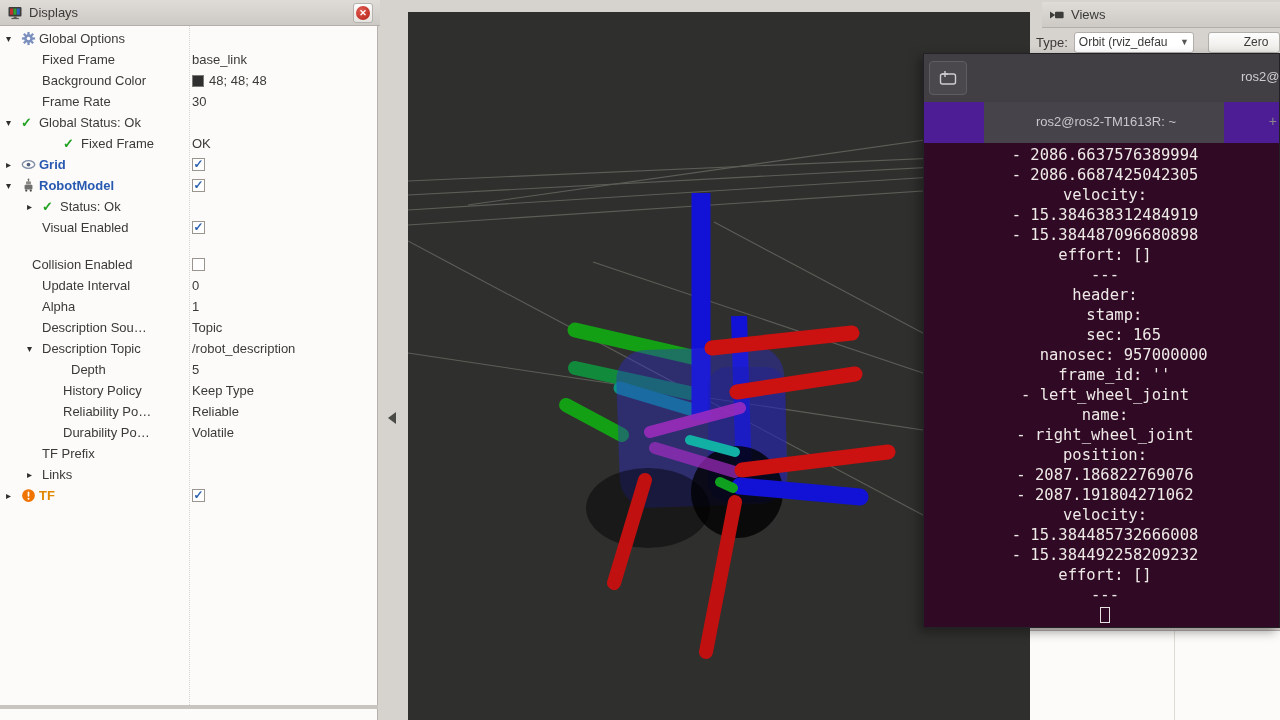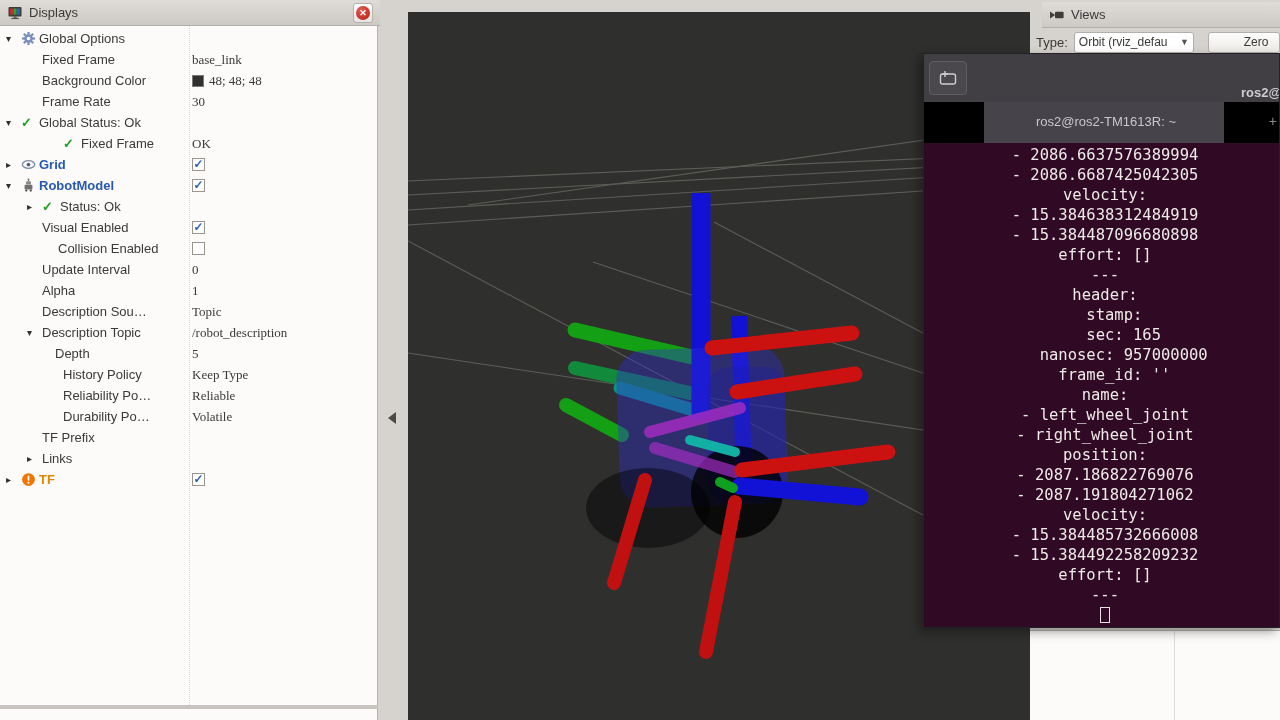--- a/index.html
+++ b/index.html
@@ -24,21 +24,21 @@
   #displays-tree .coldiv { position:absolute; left:189px; top:0; bottom:0;
     border-left:1px dotted #d8d4cf; }
   .tree-row { position:relative; height:21px; line-height:21px; font-size:13px;
     color:#3a3a38; white-space:nowrap; }
   .tree-row .nm { display:flex; align-items:center; height:21px; overflow:hidden; }
   .exp { display:inline-block; width:15px; font-size:10px; color:#2f2f2d; text-align:left; flex:none; }
   .ric { display:inline-flex; width:18px; flex:none; align-items:center; }
   .lbl { overflow:hidden; text-overflow:clip; }
   .lbl.blue { color:#2859b0; font-weight:bold; }
   .lbl.orange { color:#e18800; font-weight:bold; }
-  .val { position:absolute; left:192px; top:0; height:21px; display:flex; align-items:center; font-size:13px;font-family:Liberation Serif, serif; }
+  .val { position:absolute; left:192px; top:0; height:21px; display:flex; align-items:center; font-size:13px; }
   .cbx { width:13px; height:13px; background:#fff; border:1px solid #9a958e;
     display:inline-flex; align-items:center; justify-content:center;
     font-size:12px; font-weight:bold; color:#2b5fb0; line-height:11px; }
   .swatch { width:12px; height:12px; display:inline-block; border:1px solid #7a7a76; margin-right:5px; }
   .glyph-check { color:#21a121; font-weight:bold; font-size:13px; }
   #displays-bottom-div { left:0; top:705px; width:378px; height:4px; background:#c8c4c0; }
   #displays-bottom-strip { left:0; top:709px; width:378px; height:11px; background:#fcfbfa; border-right:1px solid #b5b1ad; }
 
   
   #splitter { left:378px; top:0; width:30px; height:720px; }
@@ -65,23 +65,23 @@
     background:#fcfbfa; border-top:1px solid #b5b1ad; }
   #views-list .vdiv { position:absolute; left:144px; top:0; bottom:0; border-left:1px solid #dedbd6; }
 
   
   #terminal { left:923px; top:53px; width:357px; height:575px;
     border:1px solid #232126; box-shadow:-4px 4px 10px rgba(0,0,0,.35); background:#300a24; }
   #term-titlebar { position:relative; height:48px; background:#413e44; overflow:hidden; }
   #newtab-btn { position:absolute; left:5px; top:7px; width:38px; height:34px;
     background:#4a474d; border:1px solid #5f5c63; border-radius:4px;
     display:flex; align-items:center; justify-content:center; }
-  #term-wintitle { position:absolute; left:317px; top:31px; font-size:13px; font-weight:bold;
+  #term-wintitle { position:absolute; left:317px; top:15px; font-size:13px; font-weight:normal;
     color:#cfcdd1; white-space:nowrap; }
-  #term-tabbar { position:relative; height:41px; background:#000000; overflow:hidden; }
+  #term-tabbar { position:relative; height:41px; background:#4c1d95; overflow:hidden; }
   #term-tab { position:absolute; left:60px; top:0; width:240px; height:41px; background:#46434a; }
   #term-tabtitle { position:absolute; left:0; top:12px; width:364px; text-align:center;
     font-size:13px; color:#c9c7cb; white-space:nowrap; }
   #term-plus { position:absolute; right:2px; top:11px; color:#8a888c; font-size:14px; }
   #term-body { position:relative; height:483px; background:#300a24; padding:2px 0 0 7px;
     font-family:"DejaVu Sans Mono", monospace; font-size:15.5px; line-height:20px;
     color:#eeeae7; overflow:hidden; }
   .term-line { white-space:pre; height:20px;text-align:center; }
   #term-cursor { display:inline-block; width:10px; height:16px; margin-top:2px;
     border:1.5px solid #e6e2df; background:transparent; }
@@ -224,21 +224,21 @@
       <div class="tree-row">
         <div class="nm" style="padding-left: 27px;">
           <span class="exp"></span>
           <span class="lbl">Visual Enabled</span>
         </div>
         <div class="val">
           <span class="cbx">✓</span>
         </div>
       </div>
       <div class="tree-row">
-        <div class="nm" style="padding-left: 43px;">
+        <div class="nm" style="padding-left: 17px; margin-top: 16px;">
           <span class="exp"></span>
           <span class="lbl">Collision Enabled</span>
         </div>
         <div class="val">
           <span class="cbx"></span>
         </div>
       </div>
       <div class="tree-row">
         <div class="nm" style="padding-left: 27px; text-align: center;">
           <span class="exp"></span>
@@ -269,21 +269,21 @@
       <div class="tree-row">
         <div class="nm" style="padding-left: 27px;">
           <span class="exp">▾</span>
           <span class="lbl">Description Topic</span>
         </div>
         <div class="val">
           <span>/robot_description</span>
         </div>
       </div>
       <div class="tree-row">
-        <div class="nm" style="padding-left: 40px;">
+        <div class="nm" style="padding-left: 56px;">
           <span class="exp"></span>
           <span class="lbl">Depth</span>
         </div>
         <div class="val">
           <span>5</span>
         </div>
       </div>
       <div class="tree-row">
         <div class="nm" style="padding-left: 48px;">
           <span class="exp"></span>
@@ -436,22 +436,22 @@
       <div class="term-line">velocity:</div>
       <div class="term-line">- 15.384638312484919</div>
       <div class="term-line">- 15.384487096680898</div>
       <div class="term-line">effort: []</div>
       <div class="term-line">---</div>
       <div class="term-line">header:</div>
       <div class="term-line">  stamp:</div>
       <div class="term-line">    sec: 165</div>
       <div class="term-line">    nanosec: 957000000</div>
       <div class="term-line">  frame_id: ''</div>
+      <div class="term-line">- left_wheel_joint</div>
       <div class="term-line">name:</div>
-      <div class="term-line">- left_wheel_joint</div>
       <div class="term-line">- right_wheel_joint</div>
       <div class="term-line">position:</div>
       <div class="term-line">- 2087.186822769076</div>
       <div class="term-line">- 2087.191804271062</div>
       <div class="term-line">velocity:</div>
       <div class="term-line">- 15.384485732666008</div>
       <div class="term-line">- 15.384492258209232</div>
       <div class="term-line">effort: []</div>
       <div class="term-line">---</div>
       <div class="term-line"><span id="term-cursor"></span></div>

